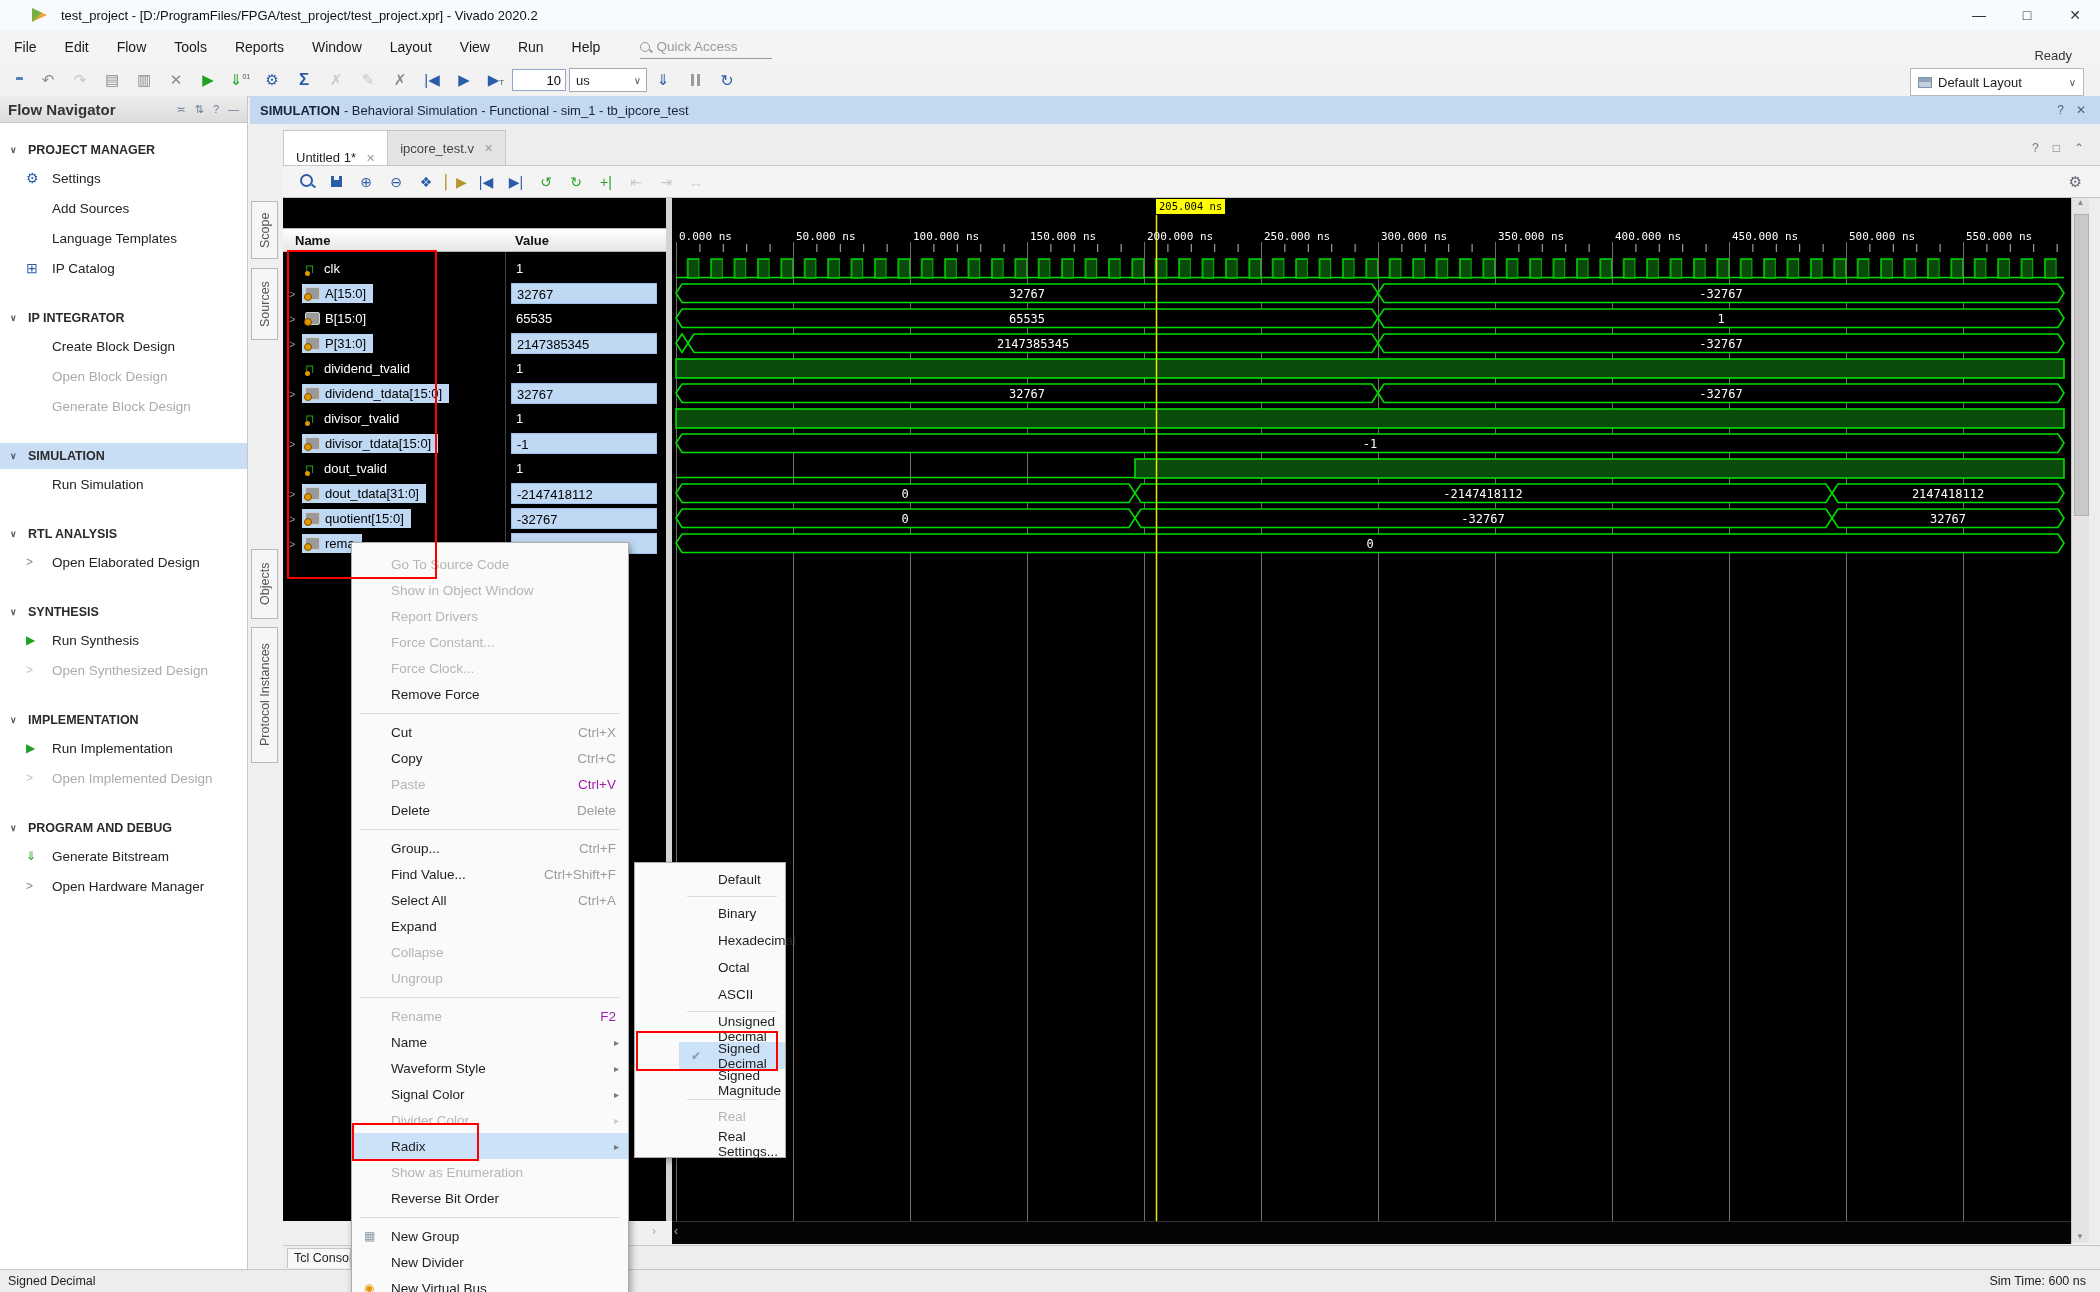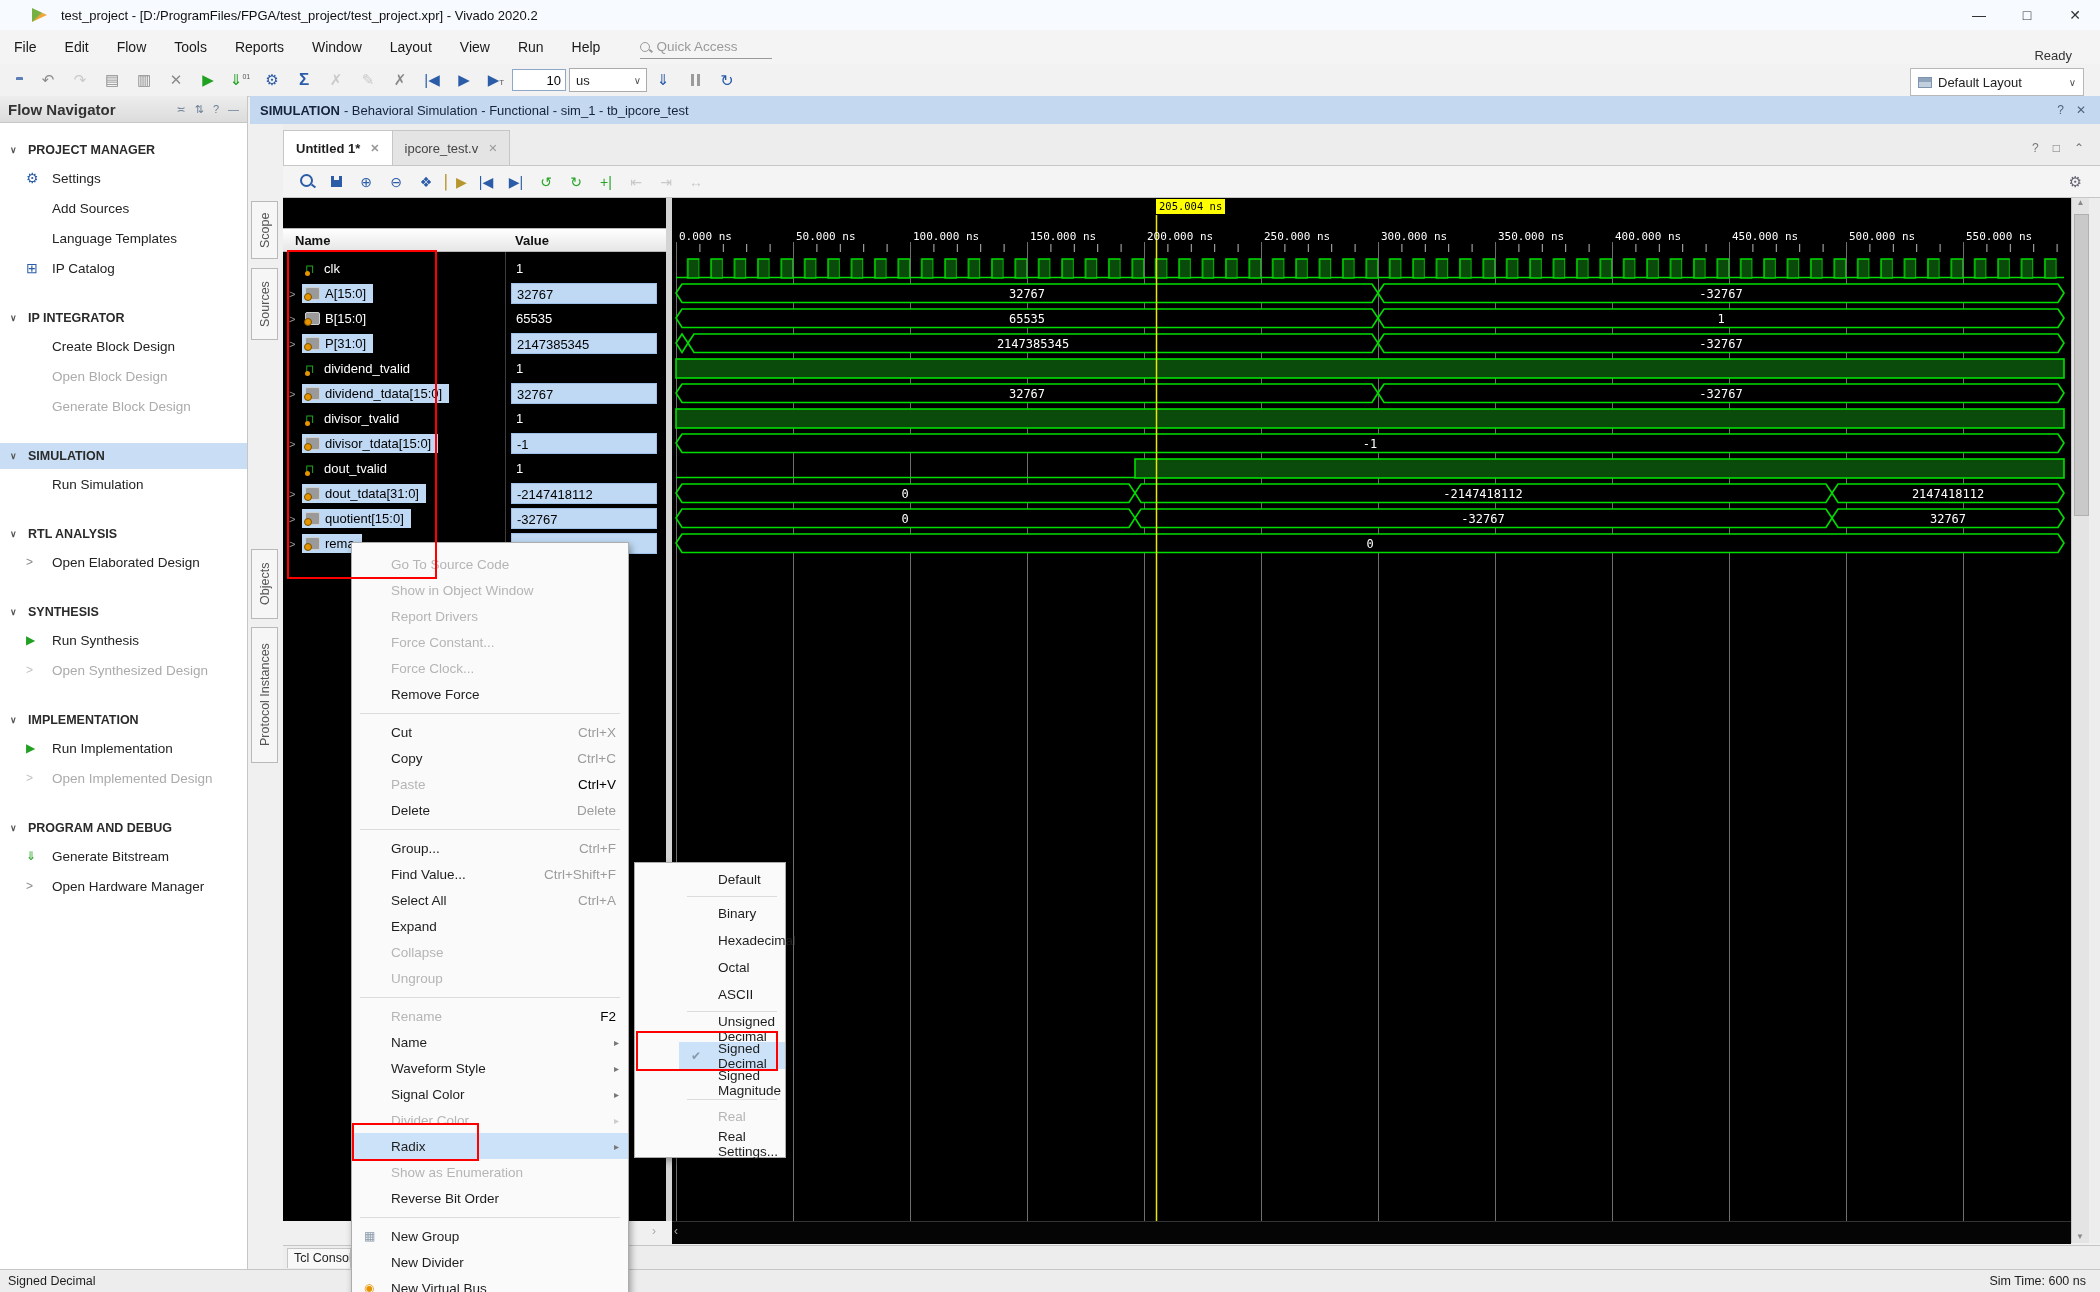--- a/index.html
+++ b/index.html
@@ -53,21 +53,21 @@
   .fn-item.ic-blue .fn-ic{color:#2B5CA8;font-size:14px;}
   .fn-item.ic-green .fn-ic{color:#21A121;font-size:12px;}
   .fn-item.dis{color:#ABABAB;} .fn-item.dis .fn-ic{color:#C2C2C2;}
 
   
   .simheader{position:absolute;left:250px;top:96px;width:1850px;height:28px;background:#C4D9F0;display:flex;align-items:center;padding-left:10px;box-sizing:border-box;font-size:13px;color:#15233A;}
   .simheader b{font-weight:bold;margin-right:4px;}
   .simheader .sh-icons{margin-left:auto;margin-right:14px;color:#51637B;display:flex;gap:12px;font-size:12px;}
   .tabbar{position:absolute;left:283px;top:124px;width:1817px;height:42px;background:#EDEDED;border-bottom:1px solid #C6C6C6;box-sizing:border-box;display:flex;align-items:flex-end;}
   .wtab{height:34px;display:flex;align-items:center;gap:10px;padding:0 12px;font-size:13px;border:1px solid #C6C6C6;border-bottom:none;}
-  .wtab.active{background:#FFFFFF;font-weight:bold;}
+  .wtab.active{background:#FFFFFF;font-weight:normal;align-items:flex-end;}
   .wtab.inactive{background:#E4E4E4;color:#444;border-left:none;}
   .tab-close{color:#999;font-size:11px;}
   .tabbar-right{margin-left:auto;display:flex;gap:14px;color:#777;font-size:12px;margin-right:16px;margin-bottom:10px;}
   .wavetoolbar{position:absolute;left:283px;top:166px;width:1817px;height:32px;background:#F4F4F4;border-bottom:1px solid #C6C6C6;box-sizing:border-box;display:flex;align-items:center;padding-left:8px;}
   .wtb{width:30px;text-align:center;font-size:14px;color:#2B5CA8;flex:0 0 auto;}
   .wtb.green{color:#28A428;} .wtb.dis{color:#C9C9C9;} .wtb.gold{color:#B8962E;}
   .i-mag{display:inline-block;width:9px;height:9px;border:2px solid #2B5CA8;border-radius:50%;position:relative;}
   .i-mag::after{content:"";position:absolute;width:5px;height:2px;background:#2B5CA8;right:-5px;bottom:-2px;transform:rotate(40deg);}
   .i-save{display:inline-block;width:11px;height:11px;background:#2B5CA8;position:relative;}
   .i-save::before{content:"";position:absolute;width:5px;height:4px;top:0;left:3px;background:#F4F4F4;}
@@ -124,21 +124,21 @@
 
   
   .menu{position:absolute;background:#FAFAFA;border:1px solid #ACACAC;box-shadow:2px 3px 7px rgba(0,0,0,.35);padding-top:8px;box-sizing:border-box;z-index:40;}
   .ctxmenu{left:351px;top:542px;width:278px;height:780px;}
   .submenu{left:634px;top:862px;width:152px;padding-top:3px;z-index:45;padding-left:44px;}
   .mi{height:26px;display:flex;align-items:center;padding:0 12px;font-size:13.5px;color:#1E1E1E;position:relative;}
   .submenu .mi{height:27px;}
   .mi-ico{width:27px;color:#8a9aaa;font-size:12px;flex:0 0 auto;}
   .mi-shortcut{margin-left:auto;color:#9C9C9C;}
   .mi-arrow{position:absolute;right:9px;color:#777;font-size:10px;}
-  .mi.dis{color:#B5B5B5;} .mi.dis .mi-shortcut{color:#000000;} .mi.dis .mi-arrow{color:#CCC;}
+  .mi.dis{color:#B5B5B5;} .mi.dis .mi-shortcut{color:#a21caf;} .mi.dis .mi-arrow{color:#CCC;}
   .mi.hl{background:#CBE2F9;}
   .mi.sep{height:12px;padding:0 8px;}
   .submenu .mi.sep{height:7px;}
   .mi.sep::after{content:"";flex:1;height:1px;background:#DCDCDC;}
   .mi.ico-orange .mi-ico{color:#E69500;}
 
   
   .redbox{position:absolute;border:2px solid #FF0000;z-index:70;pointer-events:none;}
   .rb-names{left:287px;top:250px;width:146px;height:325px;}
   .rb-radix{left:352px;top:1123px;width:123px;height:34px;}

